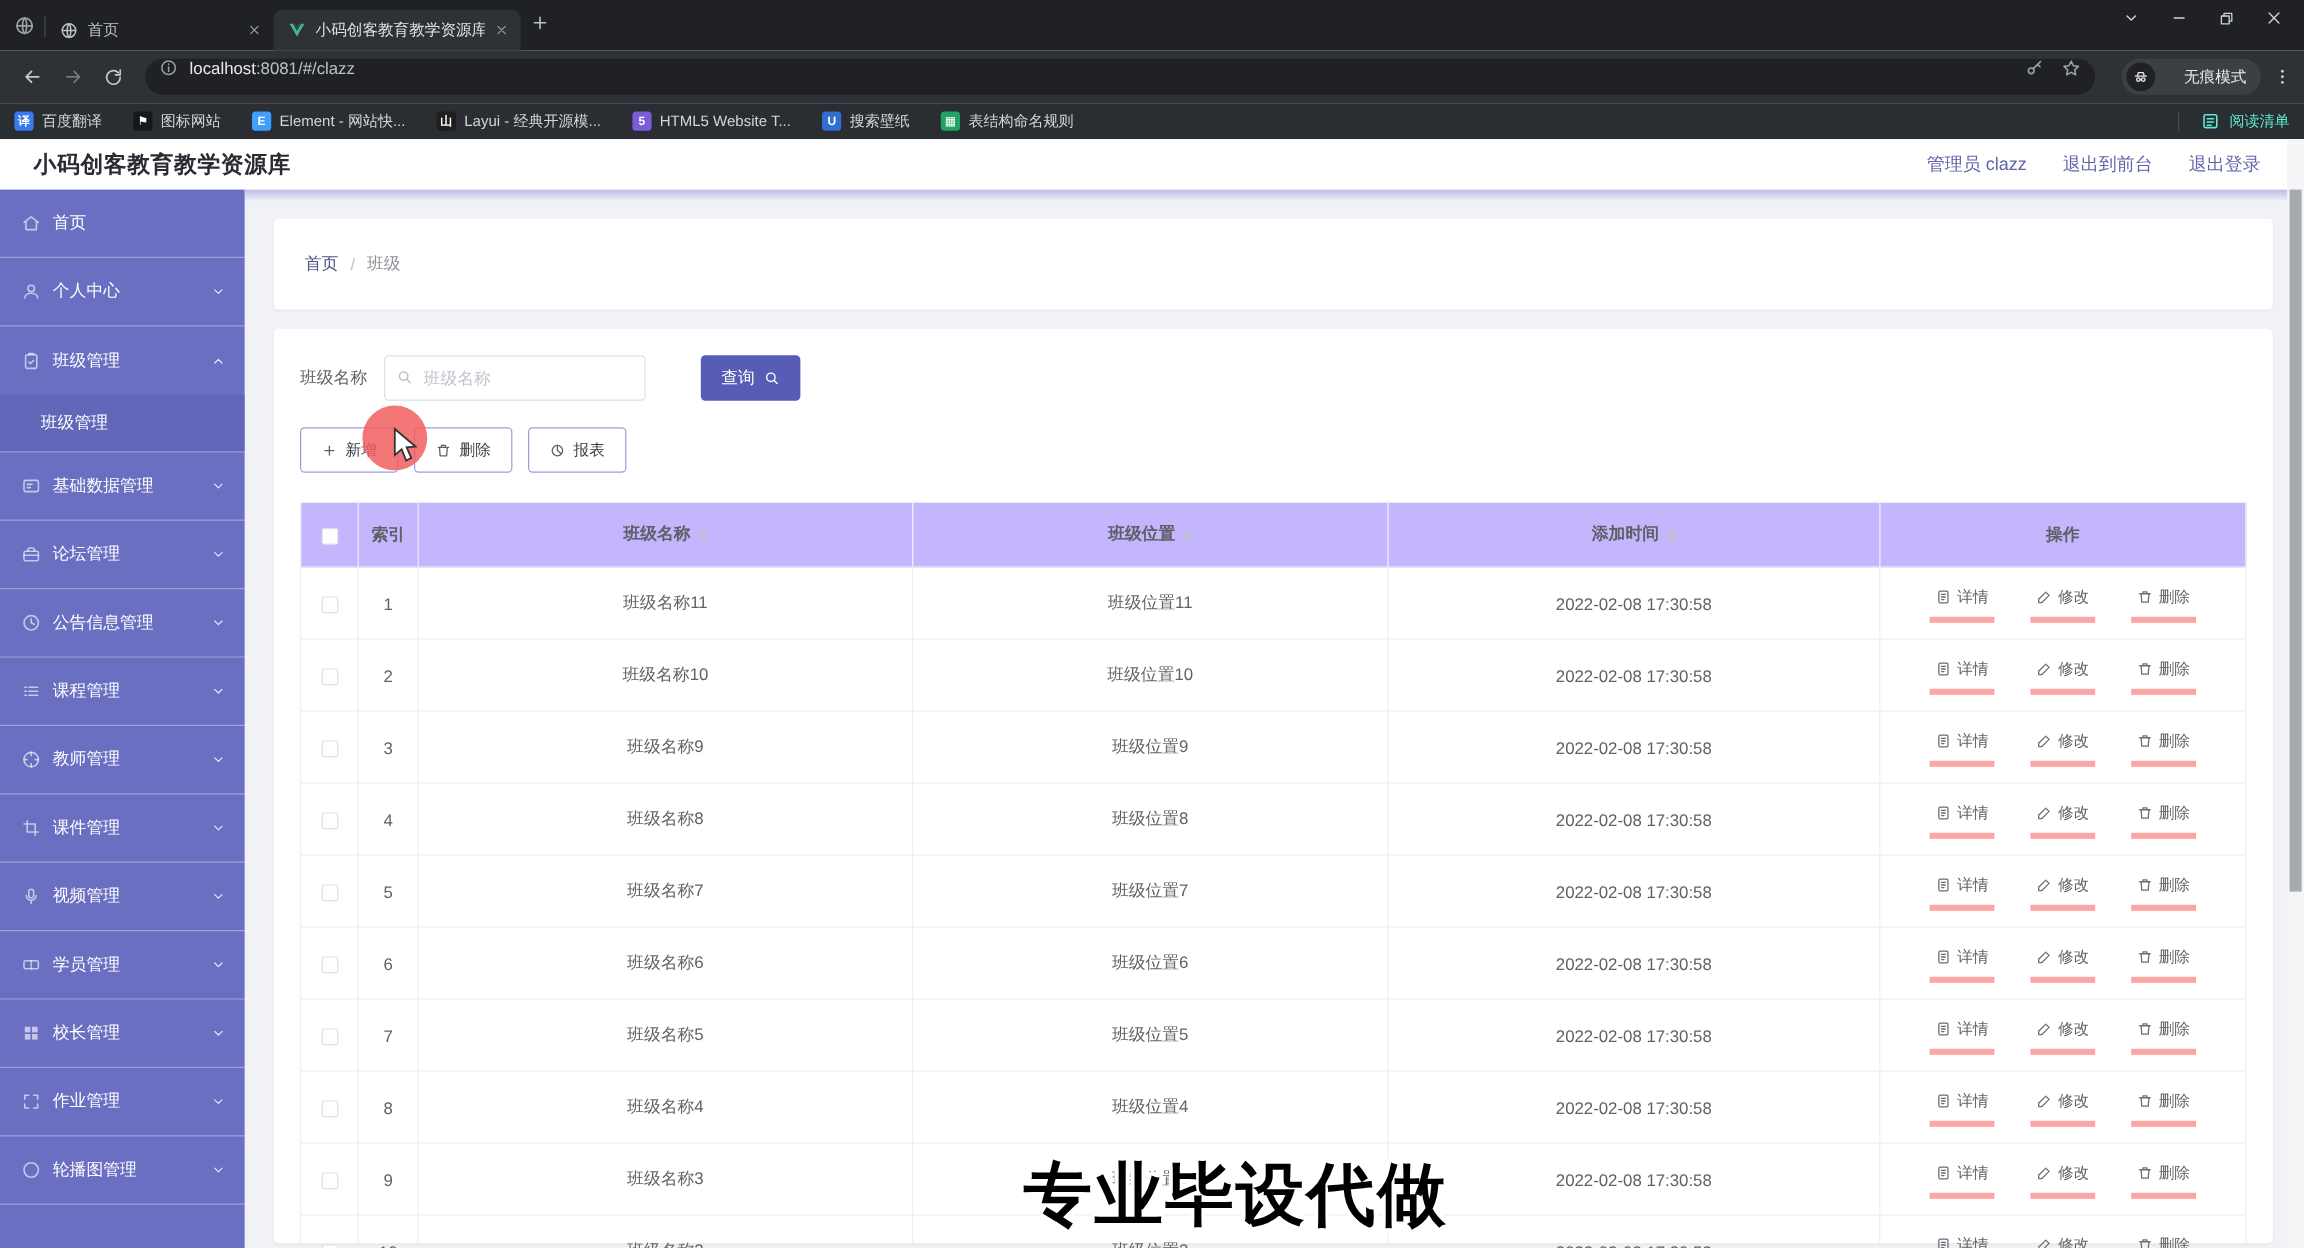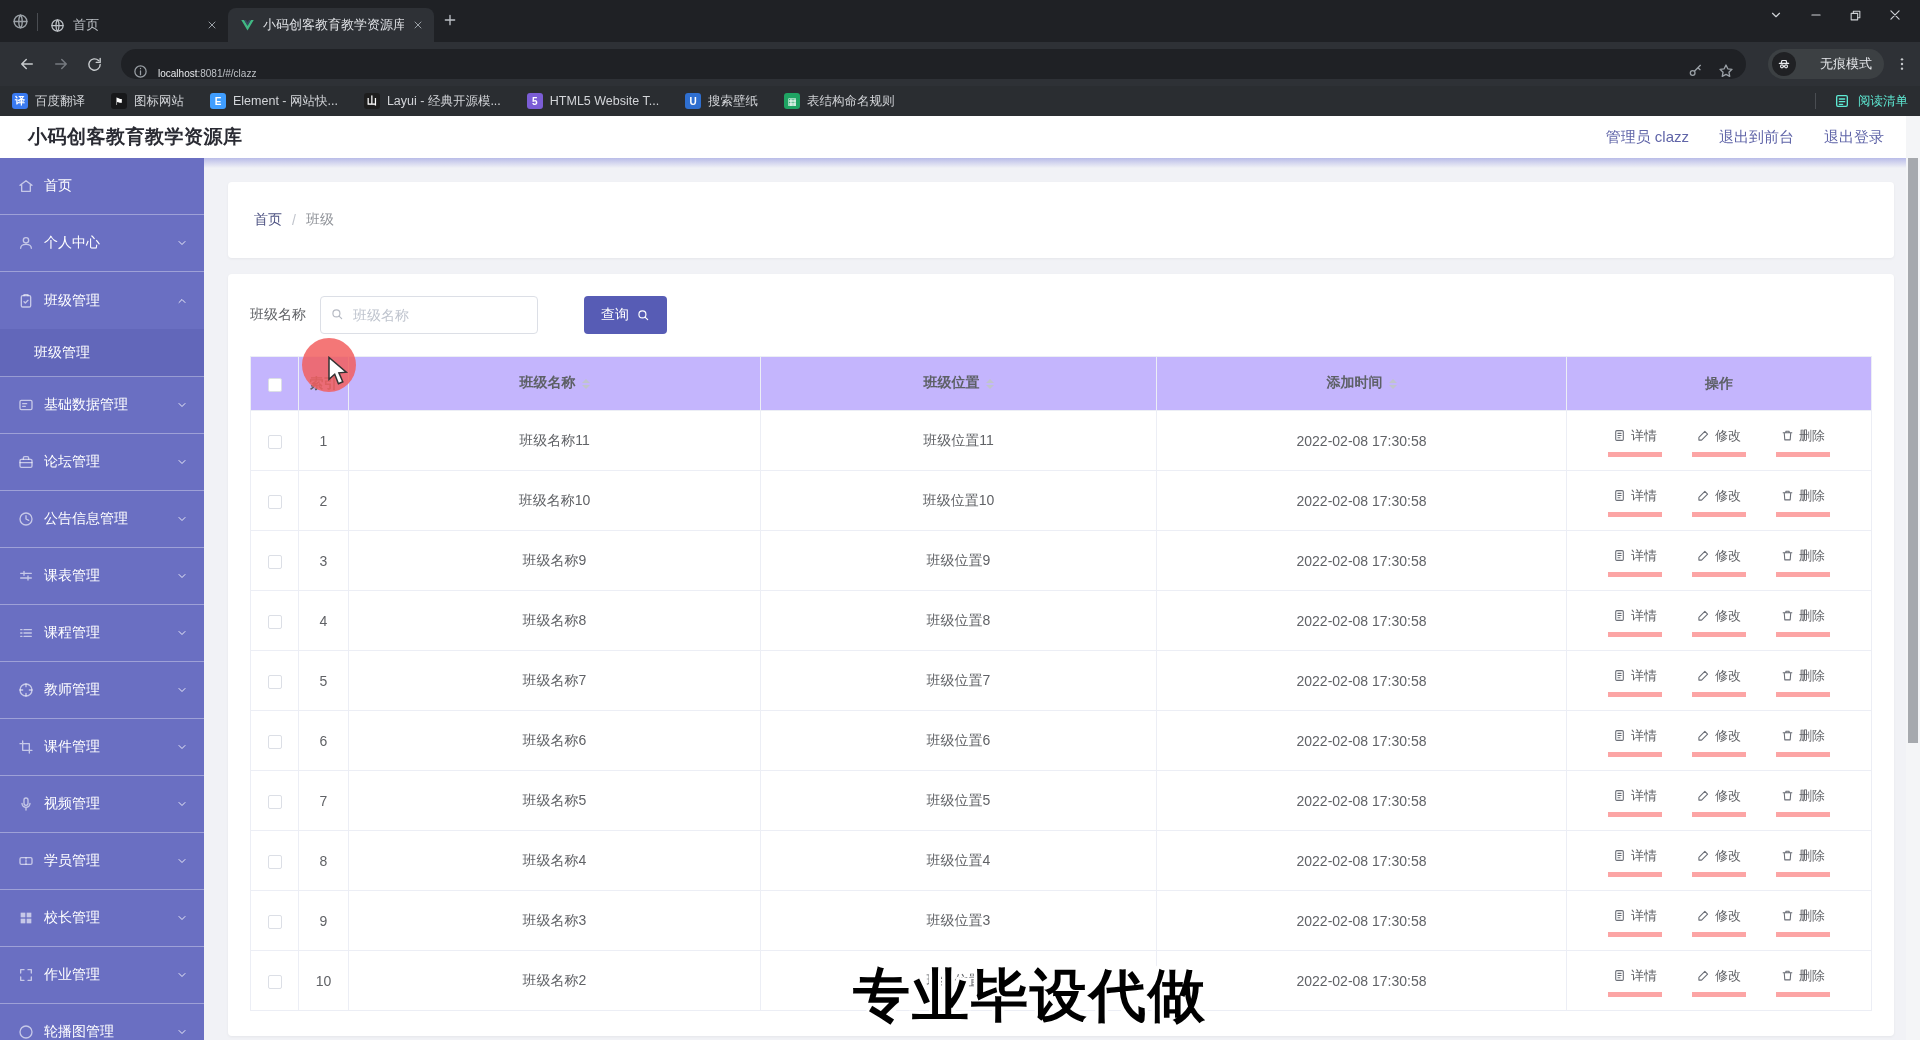--- a/index.html
+++ b/index.html
@@ -19,21 +19,21 @@
   .tab{height:34px;display:flex;align-items:center;padding:0 10px 0 12px;font-size:13px;width:190px;border-radius:8px 8px 0 0;}
   .tab .t-title{flex:1;white-space:nowrap;overflow:hidden;margin:0 8px;}
   .tab.active{background:#2e3136;color:#dfe1e5;width:206px;}
   .tab-close{color:#9aa0a6;display:flex;}
   .newtab{margin:0 0 10px 8px;color:#bdc1c6;}
   .win-controls{position:absolute;right:0;top:0;height:30px;display:flex;align-items:center;gap:26px;padding:0 18px;color:#cfd2d6;}
 
   .toolbar{height:44px;background:#2e3136;display:flex;align-items:center;padding:0 10px;color:#c7cacd;}
   .nav-ic{margin:0 8px;}
   .nav-ic.dim{color:#767a80;}
-  .urlbar{flex:1;height:30px;background:#1f2125;border-radius:15px;margin:0 10px;display:flex;align-items:flex-end;padding:0 12px;font-size:10px;color:#9aa0a6;}
+  .urlbar{flex:1;height:30px;background:#1f2125;border-radius:15px;margin:0 10px;display:flex;align-items:flex-start;padding:0 12px;font-size:14px;color:#9aa0a6;}
   .url-text{margin-left:10px;flex:1;}
   .url-host{color:#e8eaed;}
   .url-rest{color:#bdc1c6;}
   .url-right{display:flex;align-items:center;gap:14px;color:#9aa0a6;}
   .incog{height:30px;background:#3c4043;border-radius:15px;display:flex;align-items:center;gap:24px;padding:0 12px 0 4px;margin-left:12px;color:#e8eaed;font-size:13px;}
   .incog-circle{width:24px;height:24px;border-radius:50%;background:#202124;display:flex;align-items:center;justify-content:center;color:#e8eaed;}
   .kebab{margin-left:10px;color:#c7cacd;}
 
   .bookmarks{height:30px;background:#2a2d31;display:flex;align-items:center;padding:0 12px;font-size:12.5px;color:#d3d5d9;}
   .bm{display:flex;align-items:center;gap:7px;margin-right:26px;}
@@ -299,29 +299,20 @@
           <circle cx="12" cy="12" r="9"></circle>
           <path d="M12 7v5l4 2"></path>
         </svg>
       <span>公告信息管理</span>
       <svg class="ic chev" width="12" height="12" viewBox="0 0 24 24">
           <path d="M6 9l6 6 6-6"></path>
         </svg>
     </div>
     <div class="side-item">
       <svg class="ic s-ic" width="16" height="16" viewBox="0 0 24 24">
-          <path d="M4 8h16M4 15h16M9 5v6M15 12v6"></path>
-        </svg>
-      <span>课表管理</span>
-      <svg class="ic chev" width="12" height="12" viewBox="0 0 24 24">
-          <path d="M6 9l6 6 6-6"></path>
-        </svg>
-    </div>
-    <div class="side-item">
-      <svg class="ic s-ic" width="16" height="16" viewBox="0 0 24 24">
           <path d="M9 7h11M9 12h11M9 17h11M4 7h2M4 12h2M4 17h2"></path>
         </svg>
       <span>课程管理</span>
       <svg class="ic chev" width="12" height="12" viewBox="0 0 24 24">
           <path d="M6 9l6 6 6-6"></path>
         </svg>
     </div>
     <div class="side-item">
       <svg class="ic s-ic" width="16" height="16" viewBox="0 0 24 24">
           <circle cx="12" cy="12" r="9"></circle>
@@ -414,20 +405,41 @@
         </span>
         <button class="query-btn">
           <span>查询</span>
           <svg class="ic" width="14" height="14" viewBox="0 0 24 24">
               <circle cx="11" cy="11" r="6"></circle>
               <path d="M15.5 15.5L20 20"></path>
             </svg>
         </button>
       </div>
 
+      <div class="btn-row">
+        <button class="ghost-btn">
+          <svg class="ic" width="13" height="13" viewBox="0 0 24 24">
+              <path d="M12 5v14M5 12h14"></path>
+            </svg>
+          <span>新增</span>
+        </button>
+        <button class="ghost-btn">
+          <svg class="ic" width="13" height="13" viewBox="0 0 24 24">
+              <path d="M4 7h16M9 7V4h6v3M6 7l1 13h10l1-13"></path>
+            </svg>
+          <span>删除</span>
+        </button>
+        <button class="ghost-btn">
+          <svg class="ic" width="13" height="13" viewBox="0 0 24 24">
+              <circle cx="12" cy="12" r="8"></circle>
+              <path d="M12 12V4M12 12l5.5 4.5"></path>
+            </svg>
+          <span>报表</span>
+        </button>
+      </div>
 
       <table>
         <colgroup>
             <col style="width:48px">
             <col style="width:50px">
             <col style="width:412px">
             <col style="width:396px">
             <col style="width:410px">
             <col>
           </colgroup>

